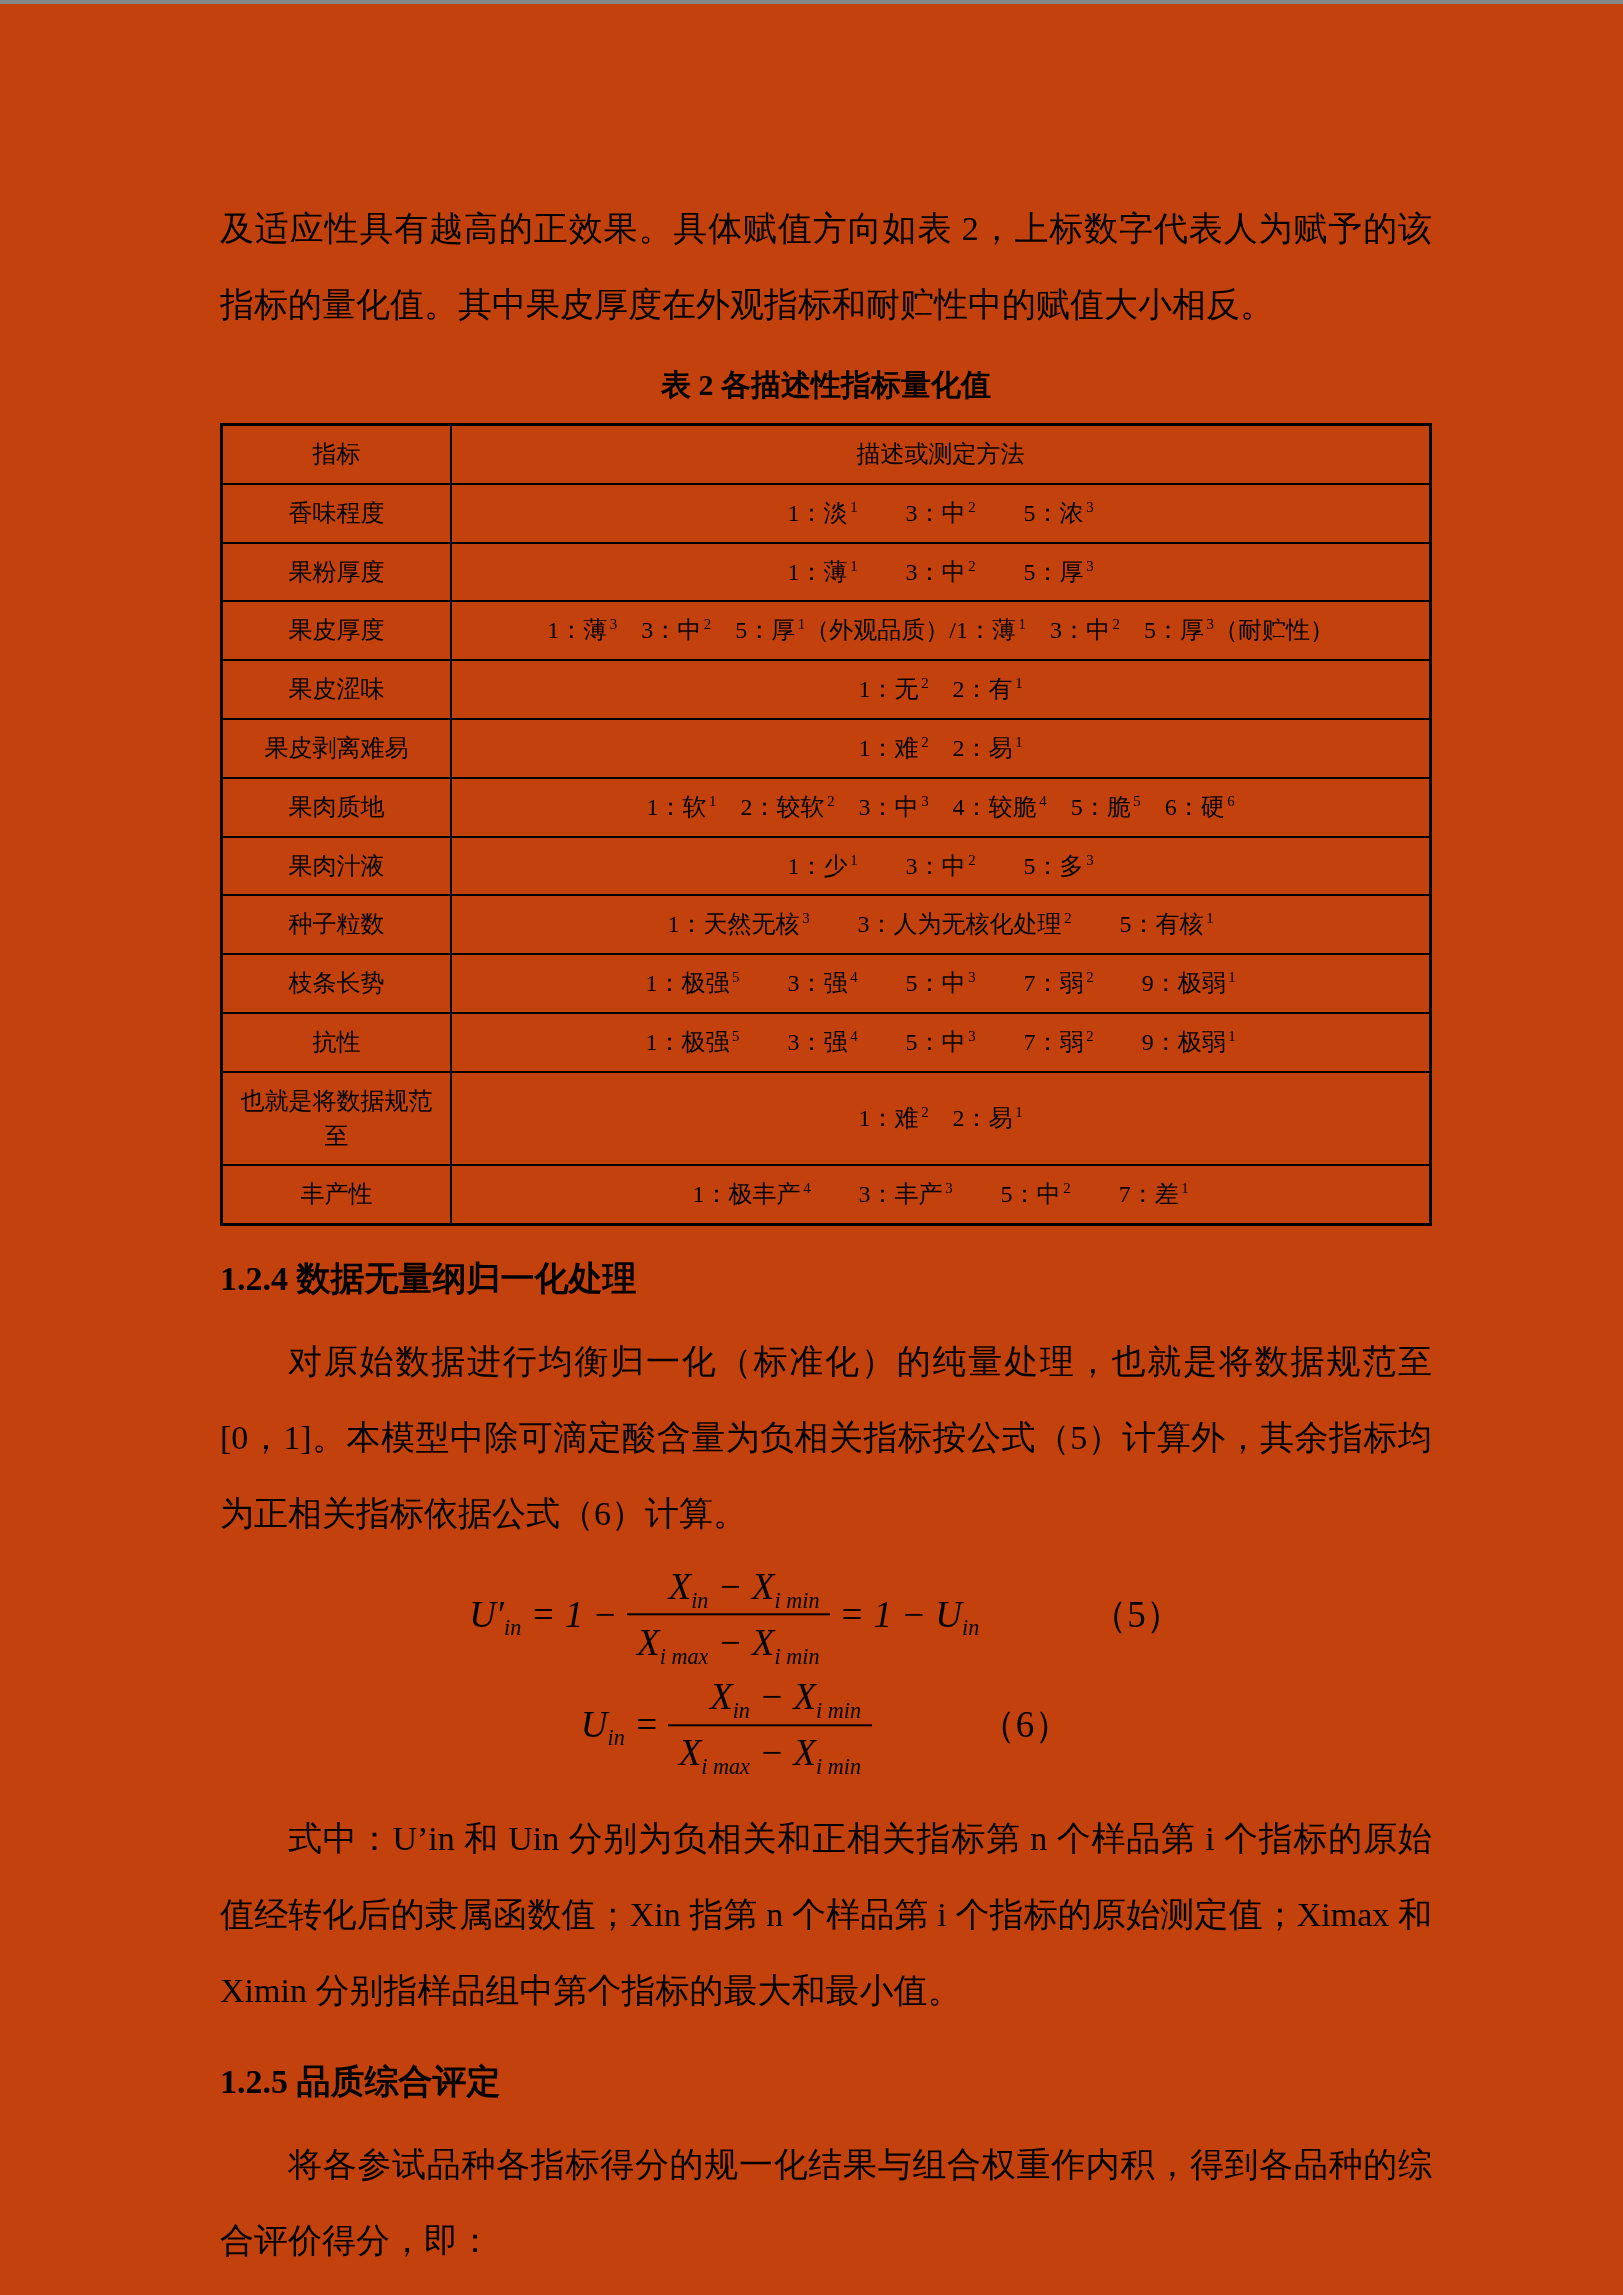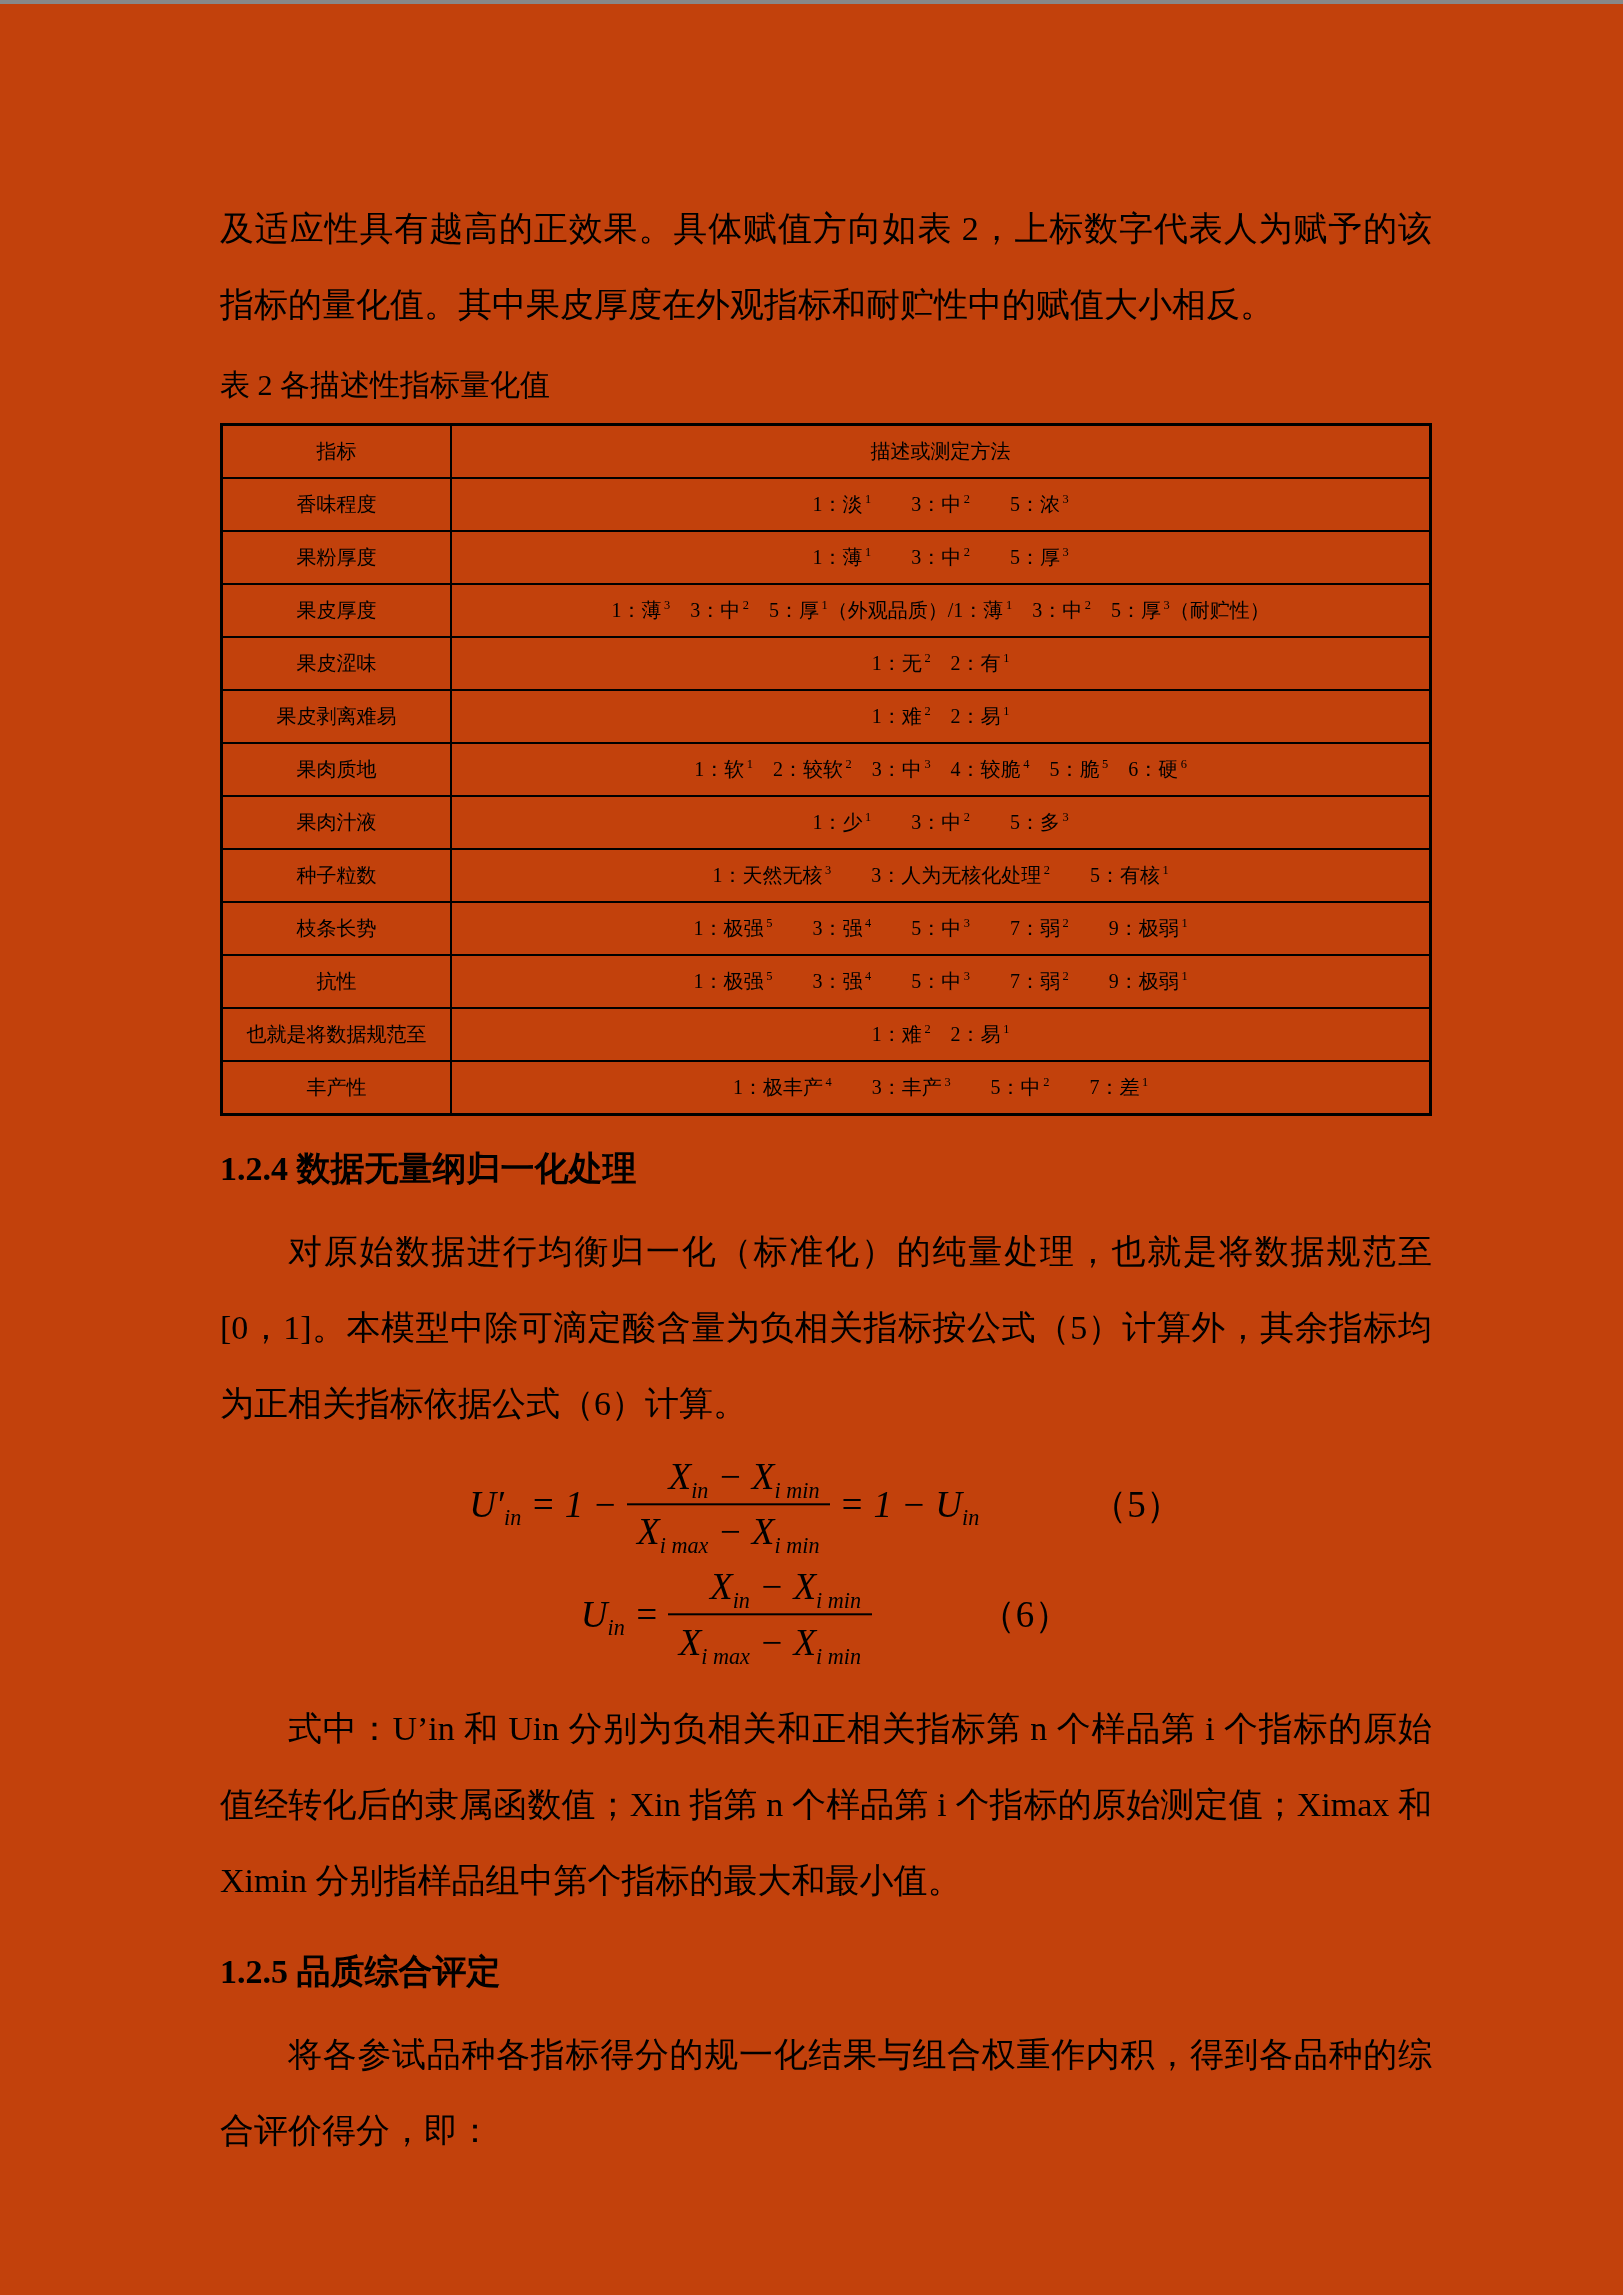--- a/index.html
+++ b/index.html
@@ -18,30 +18,31 @@
   .para {
     font-size: 34px;
     line-height: 76px;
     text-align: justify;
     margin: 0;
   }
   .indent { text-indent: 2em; }
 
   .table-title {
     font-size: 30px;
-    font-weight: normal;
+    font-weight: bold;
+    text-align: center;
     margin-top: 22px;
     margin-bottom: 17px;
   }
 
   table.qtable {
     width: 100%;
     border-collapse: collapse;
     border: 3.3px solid #000;
-    font-size: 20px;
+    font-size: 24px;
     table-layout: fixed;
   }
   table.qtable col.c1 { width: 19%; }
   table.qtable th, table.qtable td {
     border: 2px solid #000;
     text-align: center;
     vertical-align: middle;
     padding: 11px 6.5px;
     font-weight: normal;
     line-height: 1.45;

